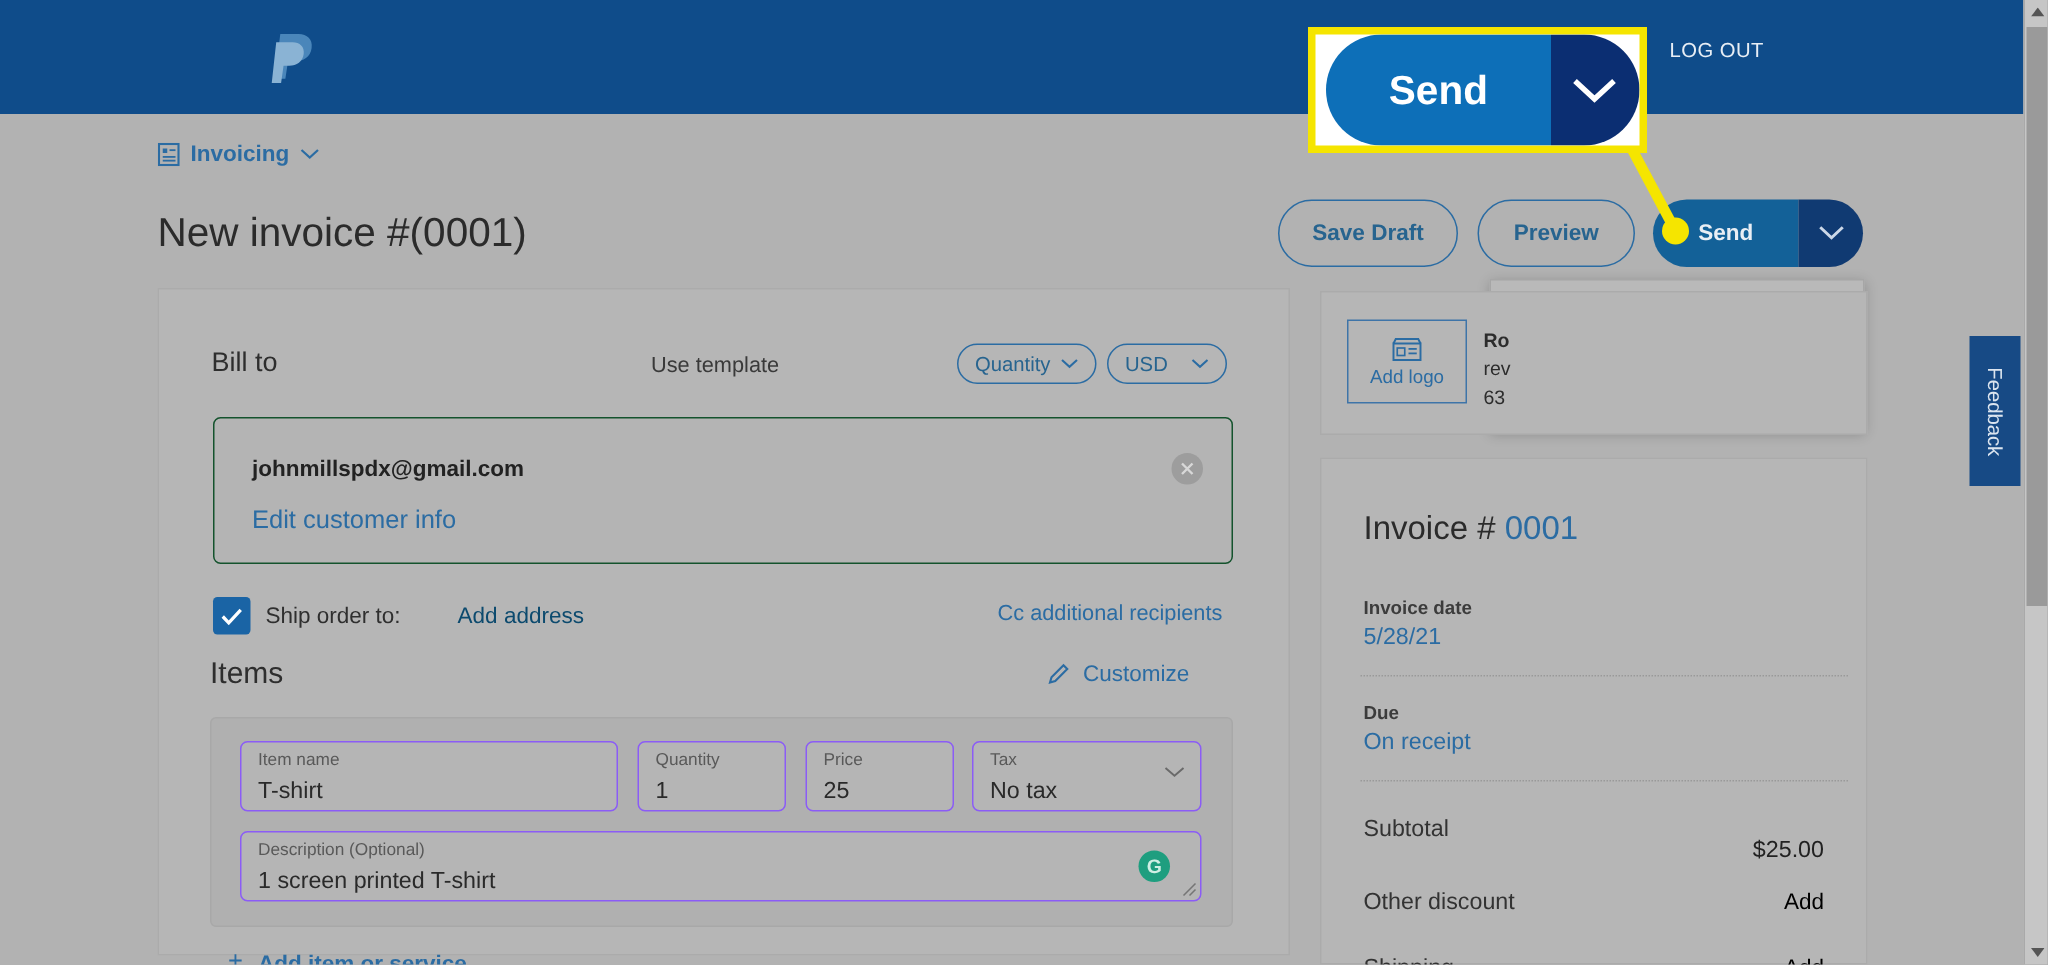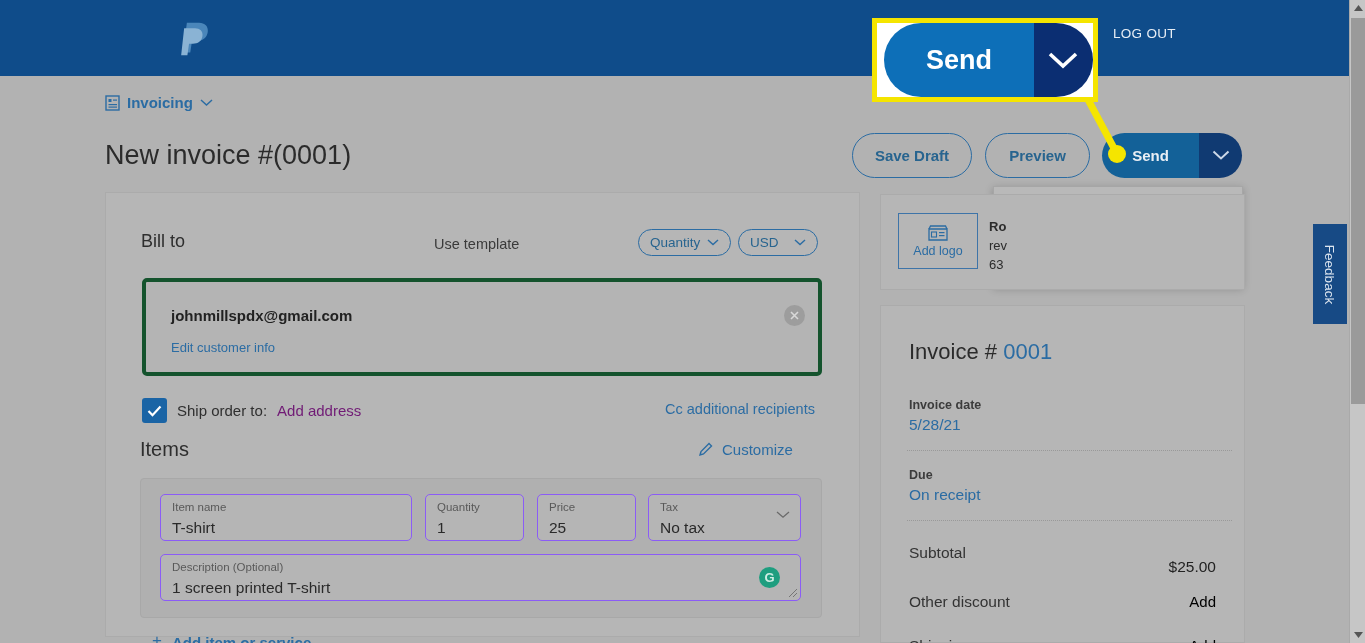--- a/index.html
+++ b/index.html
@@ -76,30 +76,30 @@
   .selpill {
     position: absolute; height: 27px; border: 1px solid #2b6ca3; border-radius: 15px;
     display: flex; align-items: center; gap: 7px; padding: 0 11px;
     color: #27648f; font-size: 13.5px; cursor: pointer;
   }
   #sel-quantity { left: 638px; top: 229px; }
   #sel-currency { left: 738px; top: 229px; width: 80px; justify-content: space-between; }
 
   .customer-box {
     position: absolute; left: 142px; top: 278px; width: 680px; height: 98px;
-    background: #b4b4b4; border: 4px solid #14532d; border-radius: 5px;
+    background: #b4b4b4; border: 1px solid #14532d; border-radius: 5px;
   }
   .cust-email { position: absolute; left: 25px; top: 25px; font-size: 15px; font-weight: bold; color: #222; }
-  .cust-edit  { position: absolute; left: 25px; top: 58px; font-size: 13px; color: #2b6ca3; cursor: pointer; }
+  .cust-edit  { position: absolute; left: 25px; top: 58px; font-size: 17px; color: #2b6ca3; cursor: pointer; }
   .cust-close { position: absolute; left: 638px; top: 23px; width: 21px; height: 21px; border-radius: 50%; background: #9d9d9d; display:flex; align-items:center; justify-content:center; cursor: pointer; }
 
   .ship-row { position: absolute; left: 142px; top: 398px; display: flex; align-items: center; gap: 10px; }
   .checkbox { width: 25px; height: 25px; background: #1a64a5; border-radius: 3px; display: flex; align-items: center; justify-content: center; cursor: pointer; }
   .ship-label { font-size: 15px; color: #2f2f2f; }
-  .ship-link { font-size: 15px; color: #701a75; cursor: pointer; }
+  .ship-link { font-size: 15px; color: #0c4a6e; cursor: pointer; margin-left: 28px; }
   .cc-link { position: absolute; left: 665px; top: 401px; font-size: 14.5px; color: #2b6ca3; cursor: pointer; }
 
   .items-h { position: absolute; left: 140px; top: 438px; font-size: 20px; color: #2e2e2e; }
   .customize { position: absolute; left: 722px; top: 441px; font-size: 15px; color: #2b6ca3; cursor: pointer; }
   .pencil { position: absolute; left: 697px; top: 441px; cursor: pointer; }
 
   .items-panel { position: absolute; left: 140px; top: 478px; width: 682px; height: 140px; background: #b0b0b0; border: 1px solid #a8a8a8; border-radius: 4px; }
 
   .field {
     position: absolute; background: #b5b5b5; border: 1px solid #8b5cf6; border-radius: 5px;

